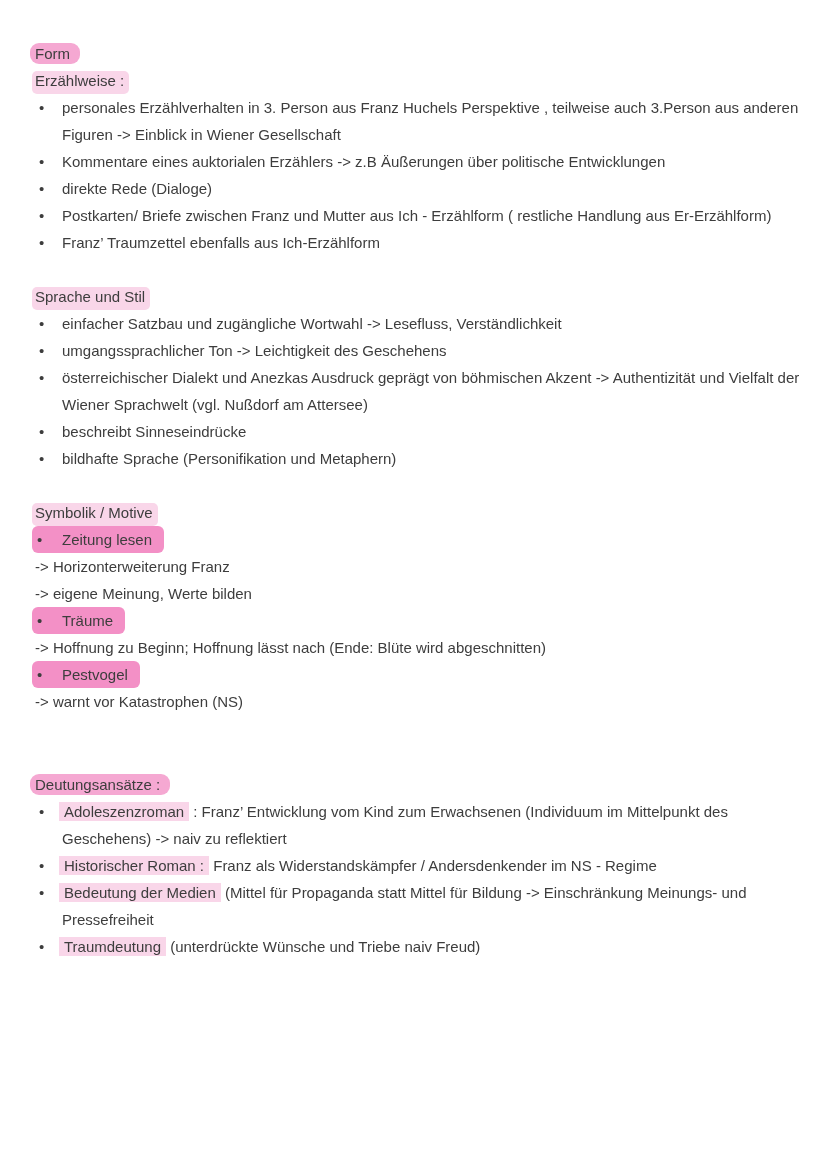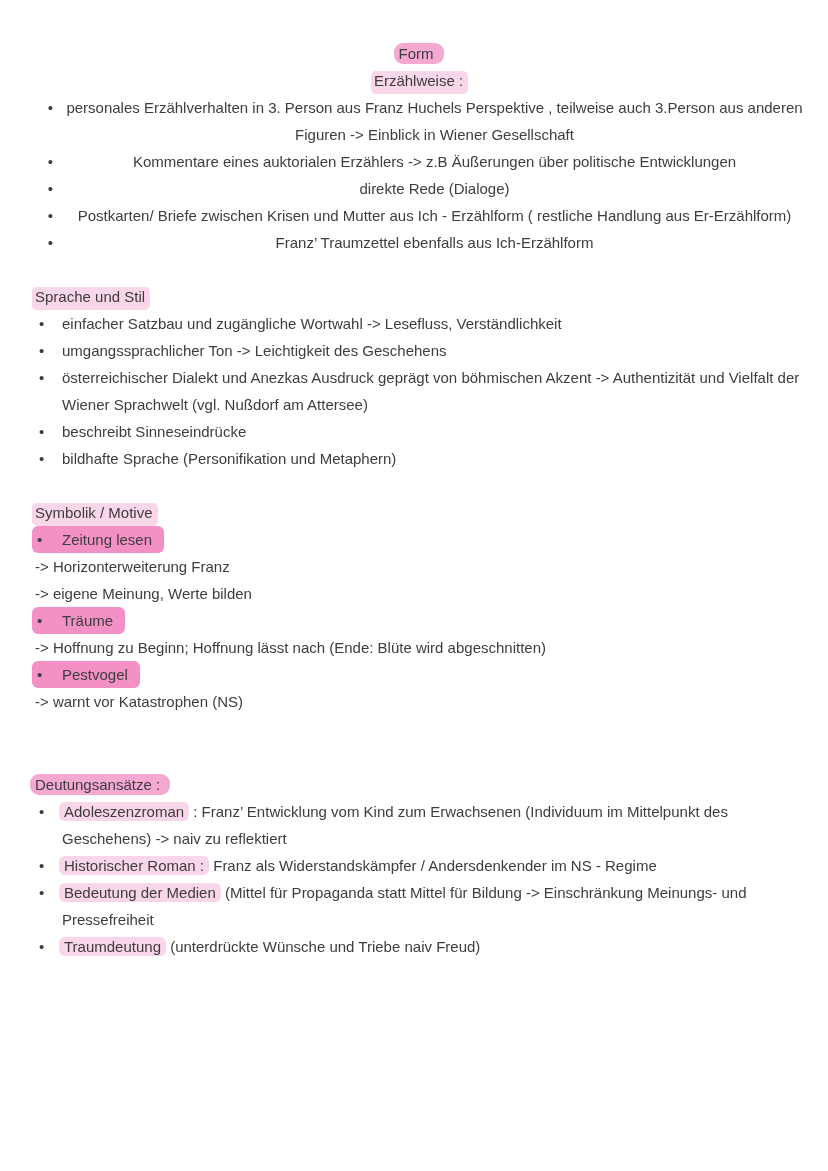--- a/index.html
+++ b/index.html
@@ -21,40 +21,40 @@
     overflow: hidden;
   }
   .page {
     width: 828px;
     height: 1171px;
     padding: 40px 24px 0 35px;
   }
   .content { width: 772px; }
 
   .section { margin-top: 27px; }
-  .section:first-child { margin-top: 0; text-align: center; }
+  .section:first-child { margin-top: 0; }
   .section-deutung { margin-top: 56px; }
 
   .heading, .subheading { font-weight: 400; font-size: 15px; line-height: 27px; }
 
   .hl-pill {
     background: var(--highlight-medium);
     border-radius: 9px;
     padding: 2px 10px 2px 5px;
     margin-left: -5px;
   }
   .hl-light {
     background: var(--highlight-light);
     border-radius: 5px;
     padding: 1px 5px 5px 3px;
     margin-left: -3px;
   }
   .hl-term {
     background: var(--highlight-light);
-    border-radius: 6px;
+    border-radius: 0;
     padding: 1px 5px;
     margin-left: -3px;
   }
 
   .bullet-row { display: flex; align-items: flex-start; }
   .bullet-marker {
     flex: 0 0 27px;
     padding-left: 4px;
   }
   .bullet-text { flex: 1 1 auto; }
@@ -94,21 +94,21 @@
         <div class="bullet-row">
           <span class="bullet-marker">•</span>
           <span class="bullet-text">Kommentare eines auktorialen Erzählers -&gt; z.B Äußerungen über politische Entwicklungen</span>
         </div>
         <div class="bullet-row">
           <span class="bullet-marker">•</span>
           <span class="bullet-text">direkte Rede (Dialoge)</span>
         </div>
         <div class="bullet-row">
           <span class="bullet-marker">•</span>
-          <span class="bullet-text">Postkarten/ Briefe zwischen Krisen und Mutter aus Ich - Erzählform ( restliche Handlung aus Er-Erzählform)</span>
+          <span class="bullet-text">Postkarten/ Briefe zwischen Franz und Mutter aus Ich - Erzählform ( restliche Handlung aus Er-Erzählform)</span>
         </div>
         <div class="bullet-row">
           <span class="bullet-marker">•</span>
           <span class="bullet-text">Franz’ Traumzettel ebenfalls aus Ich-Erzählform</span>
         </div>
       </div>
     </div>
 
     <div class="section">
       <div class="heading">

